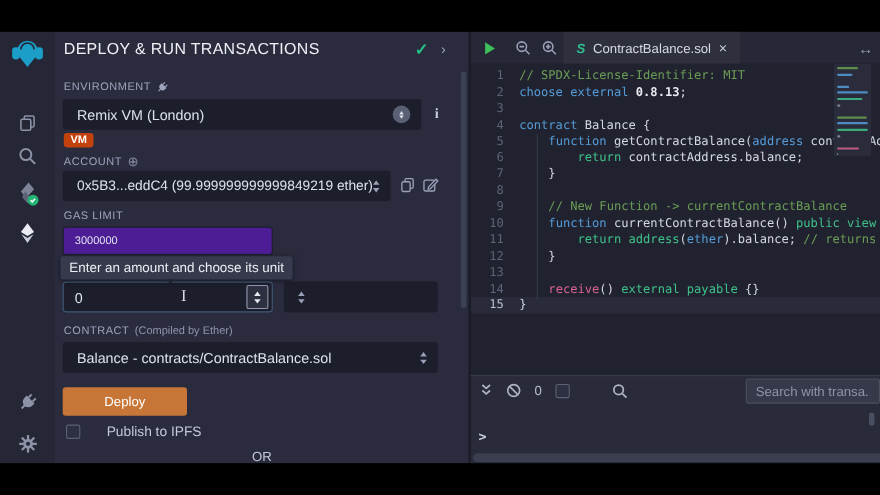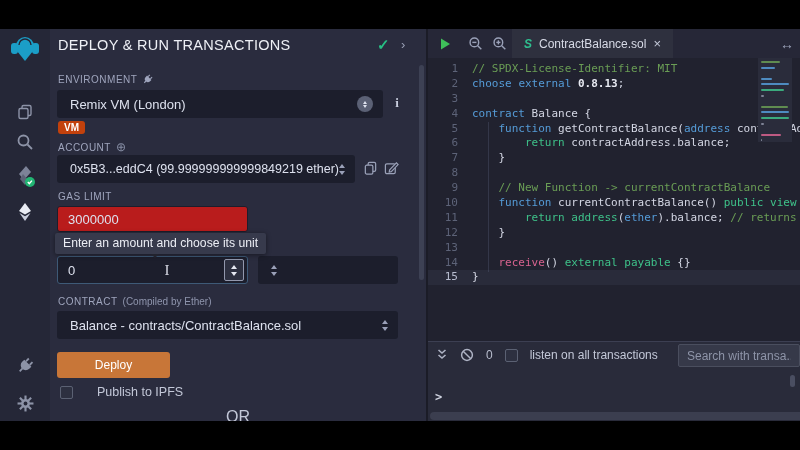--- a/index.html
+++ b/index.html
@@ -31,22 +31,22 @@
   .circlebtn { width:16px; height:16px; border-radius:50%; background:#5b6175; display:flex; flex-direction:column;
                gap:1px; align-items:center; justify-content:center; margin-left:auto; }
   .circlebtn i { display:block; width:0; height:0; border-left:2.5px solid transparent; border-right:2.5px solid transparent; }
   .circlebtn i.u { border-bottom:3px solid #dfe3ef; }
   .circlebtn i.d { border-top:3px solid #dfe3ef; }
   .info-i { position:absolute; left:340px; top:66px; width:14px; text-align:center; font-family:"Liberation Serif",serif;
             font-weight:bold; font-size:13px; color:#c9cede; }
   .vm-badge { position:absolute; left:8px; top:92px; background:#c2410c; color:#fff; font-size:10px; font-weight:bold;
               padding:1px 6px; border-radius:3px; }
   .plus-circ { font-size:12px; color:#858cا3; color:#858ca3; }
-  .txt-input { position:absolute; height:26px; background:#b91c1c; border:1px solid #1c1e2c; border-radius:3px;
-               color:#dde1ee; font-size:13px; padding:0 10px; font-family:"Liberation Sans",sans-serif; outline:none; width:191px; }
+  .txt-input { position:absolute; height:26px; background:#4c1d95; border:1px solid #1c1e2c; border-radius:3px;
+               color:#dde1ee; font-size:10px; padding:0 10px; font-family:"Liberation Sans",sans-serif; outline:none; width:191px; }
   .tooltip { position:absolute; left:5px; top:204px; background:#373a4c; color:#eceef5; font-size:12.2px;
              padding:3px 8px 4px; border-radius:2px; box-shadow:0 1px 5px rgba(0,0,0,.45); z-index:3; }
   .tooltip:after { content:""; position:absolute; left:96px; bottom:-4px; width:0; height:0;
                    border-left:4px solid transparent; border-right:4px solid transparent; border-top:4px solid #22232e; }
   .value-label { position:absolute; left:8px; top:213px; font-size:10px; letter-spacing:.5px; color:#565c72; z-index:1; }
   .value-wrap { position:absolute; left:7px; top:227px; width:191px; height:28px; background:#1c1e2c;
                 border:1px solid #3e5a77; border-radius:3px; z-index:2; }
   .value-wrap input { position:absolute; inset:0; background:transparent; border:none; outline:none; color:#dde1ee;
                       font-size:13px; padding:0 30px 0 10px; font-family:"Liberation Sans",sans-serif; width:100%; }
   .ibeam { position:absolute; left:103px; top:5px; width:12px; height:17px; color:#d8dbe6;
@@ -55,21 +55,21 @@
              border-radius:2px; display:flex; flex-direction:column; align-items:center; justify-content:center; gap:3px; }
   .spinner i { display:block; width:0; height:0; border-left:3px solid transparent; border-right:3px solid transparent; }
   .spinner i.u { border-bottom:4px solid #e6e9f2; }
   .spinner i.d { border-top:4px solid #e6e9f2; }
   .mini-icon { position:absolute; color:#9aa1b8; }
   .deploy-btn { position:absolute; left:7px; top:323px; width:113px; height:26px; background:#c87638; border:none;
                 border-radius:3px; color:#fff; font-size:12px; font-family:"Liberation Sans",sans-serif; cursor:pointer; }
   .chkbox { width:13px; height:13px; border:1px solid #5b6173; border-radius:2px; background:#2d3040; }
   .ipfs-row { position:absolute; left:10px; top:356px; display:flex; align-items:center; gap:24px; }
   .ipfs-row span { font-size:12.5px; color:#c3c8d8; }
-  .or-text { position:absolute; left:0; top:379px; width:100%; text-align:center; font-size:16px; color:#c3c8d8; }
+  .or-text { position:absolute; left:0; top:379px; width:100%; text-align:center; font-size:12px; color:#c3c8d8; }
 
   
   #divider { position:absolute; left:426px; top:0; width:2px; height:392px; background:#1b1c27; }
 
   
   #editorcol { position:absolute; left:428px; top:0; width:372px; height:392px; background:#21222f; }
   .tabbar { position:absolute; left:0; top:0; right:0; height:29px; background:#262737; }
   .tb-icon { position:absolute; top:0; height:29px; display:flex; align-items:center; justify-content:center; width:22px; }
   .tab { position:absolute; left:84px; top:0; height:29px; background:#2e303e; display:flex; align-items:center;
          gap:7px; padding:0 12px; }
@@ -342,21 +342,20 @@
           <svg width="12" height="14" viewBox="0 0 12 14" fill="none" stroke="#aeb3c4" stroke-width="1.6">
             <path d="M2.5 2 L6 5 L9.5 2"></path>
               <path d="M2.5 7 L6 10 L9.5 7"></path>
           </svg>
           <svg width="14" height="14" viewBox="0 0 14 14" fill="none" stroke="#aeb3c4" stroke-width="1.5">
             <circle cx="7" cy="7" r="5.4"></circle>
               <line x1="3.2" y1="3.2" x2="10.8" y2="10.8"></line>
           </svg>
           <span class="t-count">0</span>
           <div class="chkbox"></div>
-          <span class="t-listen">listen on all transactions</span>
           <svg style="margin-left:26px" width="15" height="15" viewBox="0 0 16 16" fill="none" stroke="#aeb3c4" stroke-width="1.7">
             <circle cx="6.8" cy="6.8" r="4.6"></circle>
               <line x1="10.4" y1="10.4" x2="14.4" y2="14.4"></line>
           </svg>
           <input class="t-search" type="text" placeholder="Search with transa..." style="">
         </div>
         <div class="t-prompt">&gt;</div>
         <div class="t-scrolldot"></div>
         <div class="t-hscroll"></div>
       </div>

